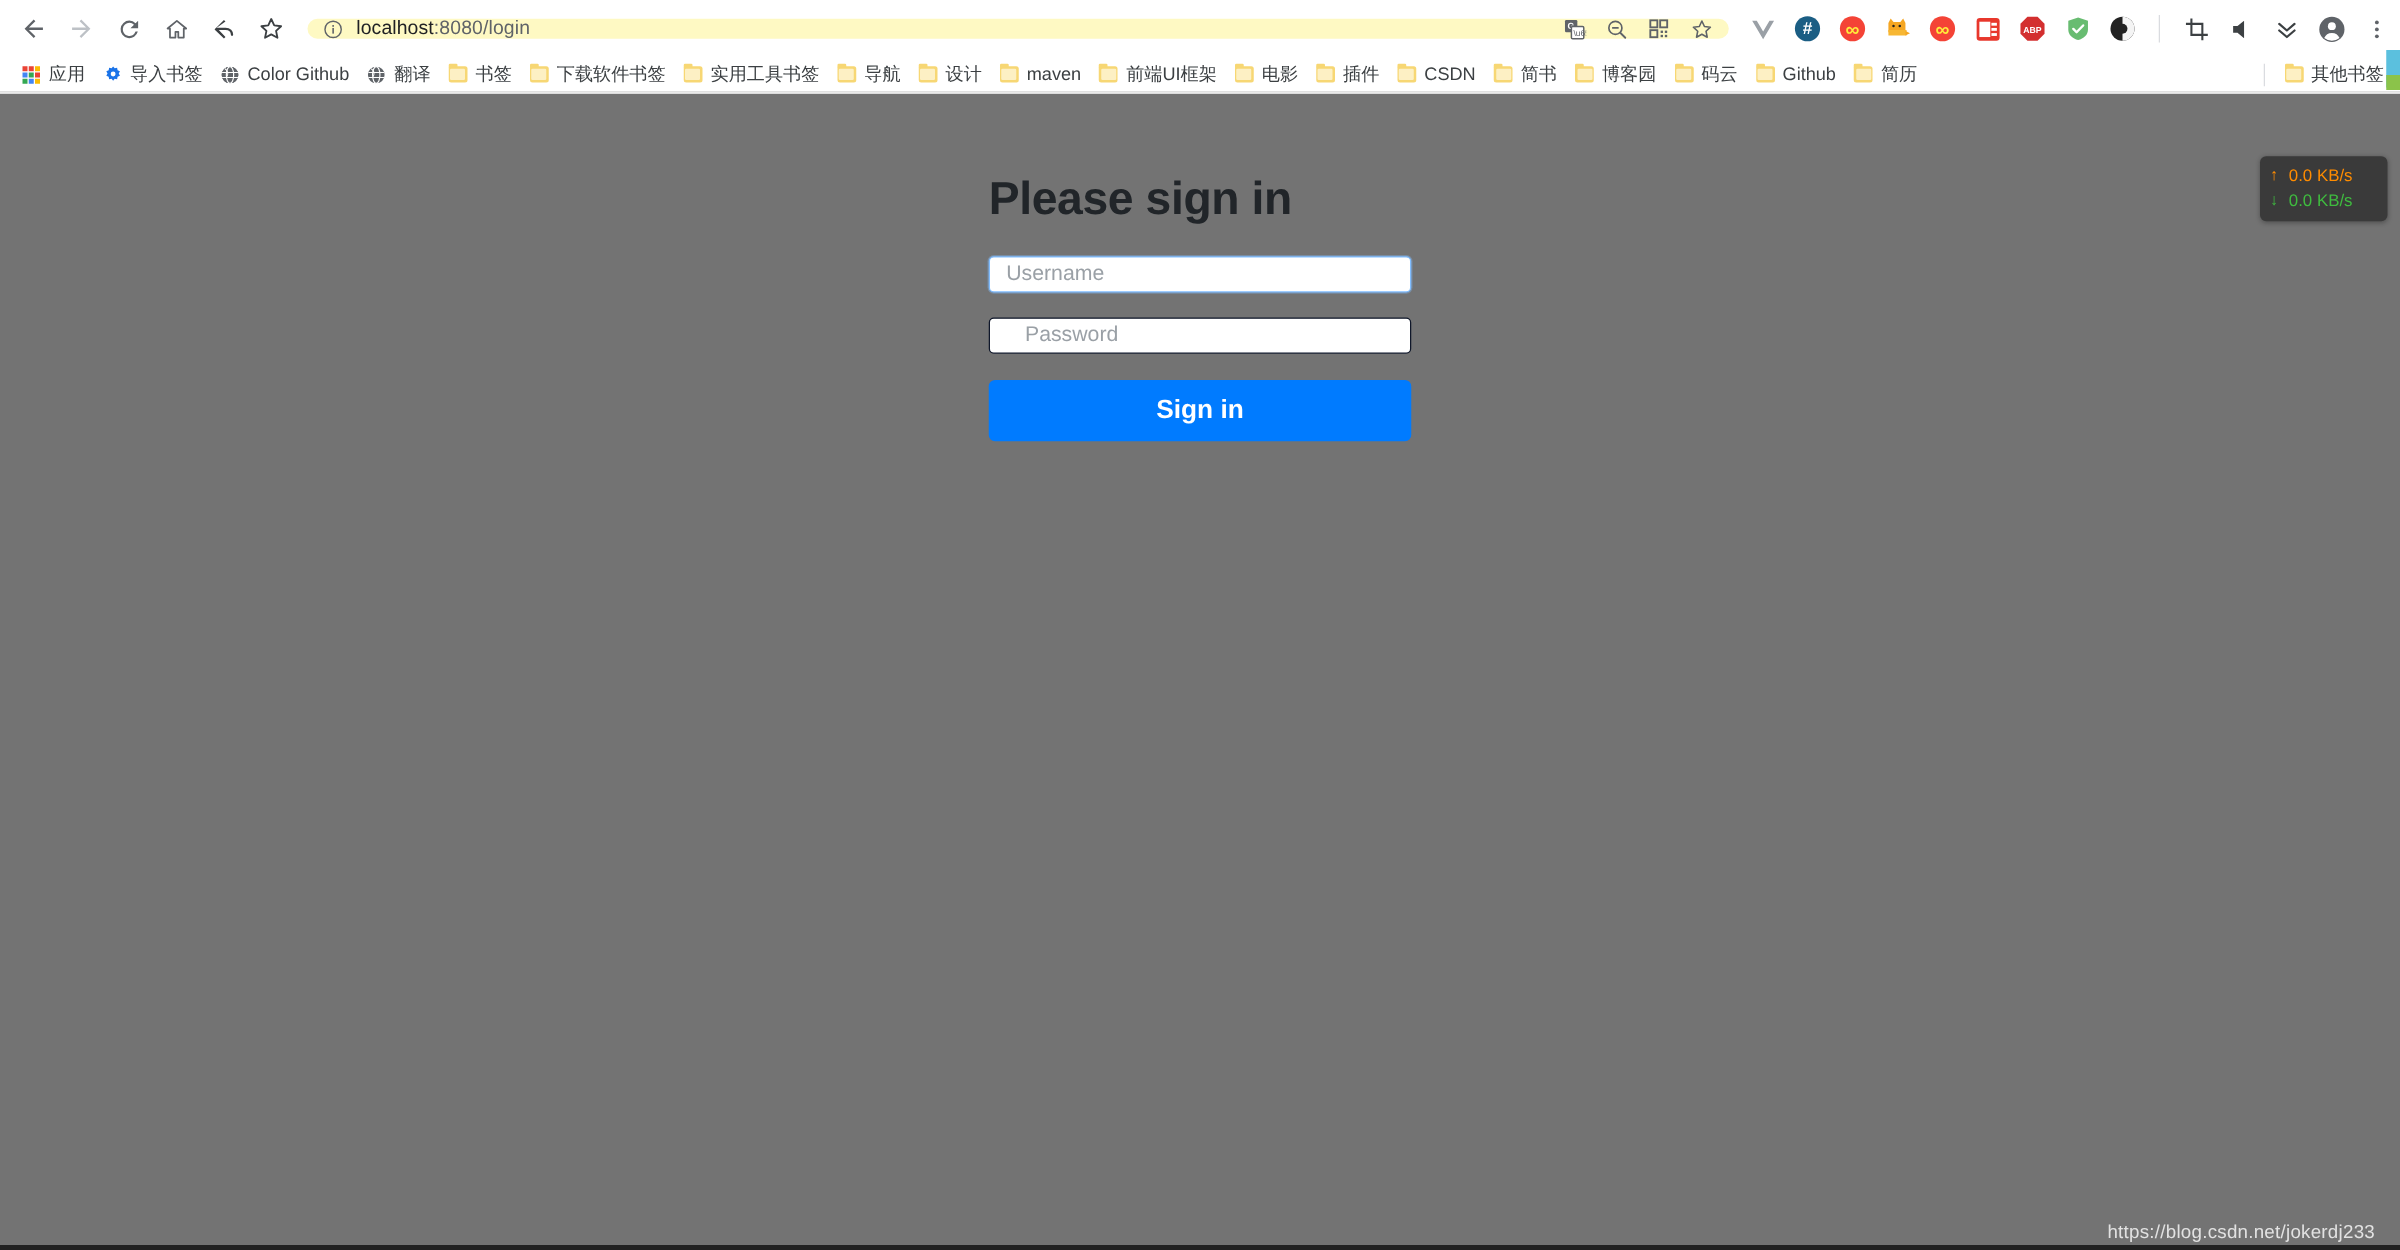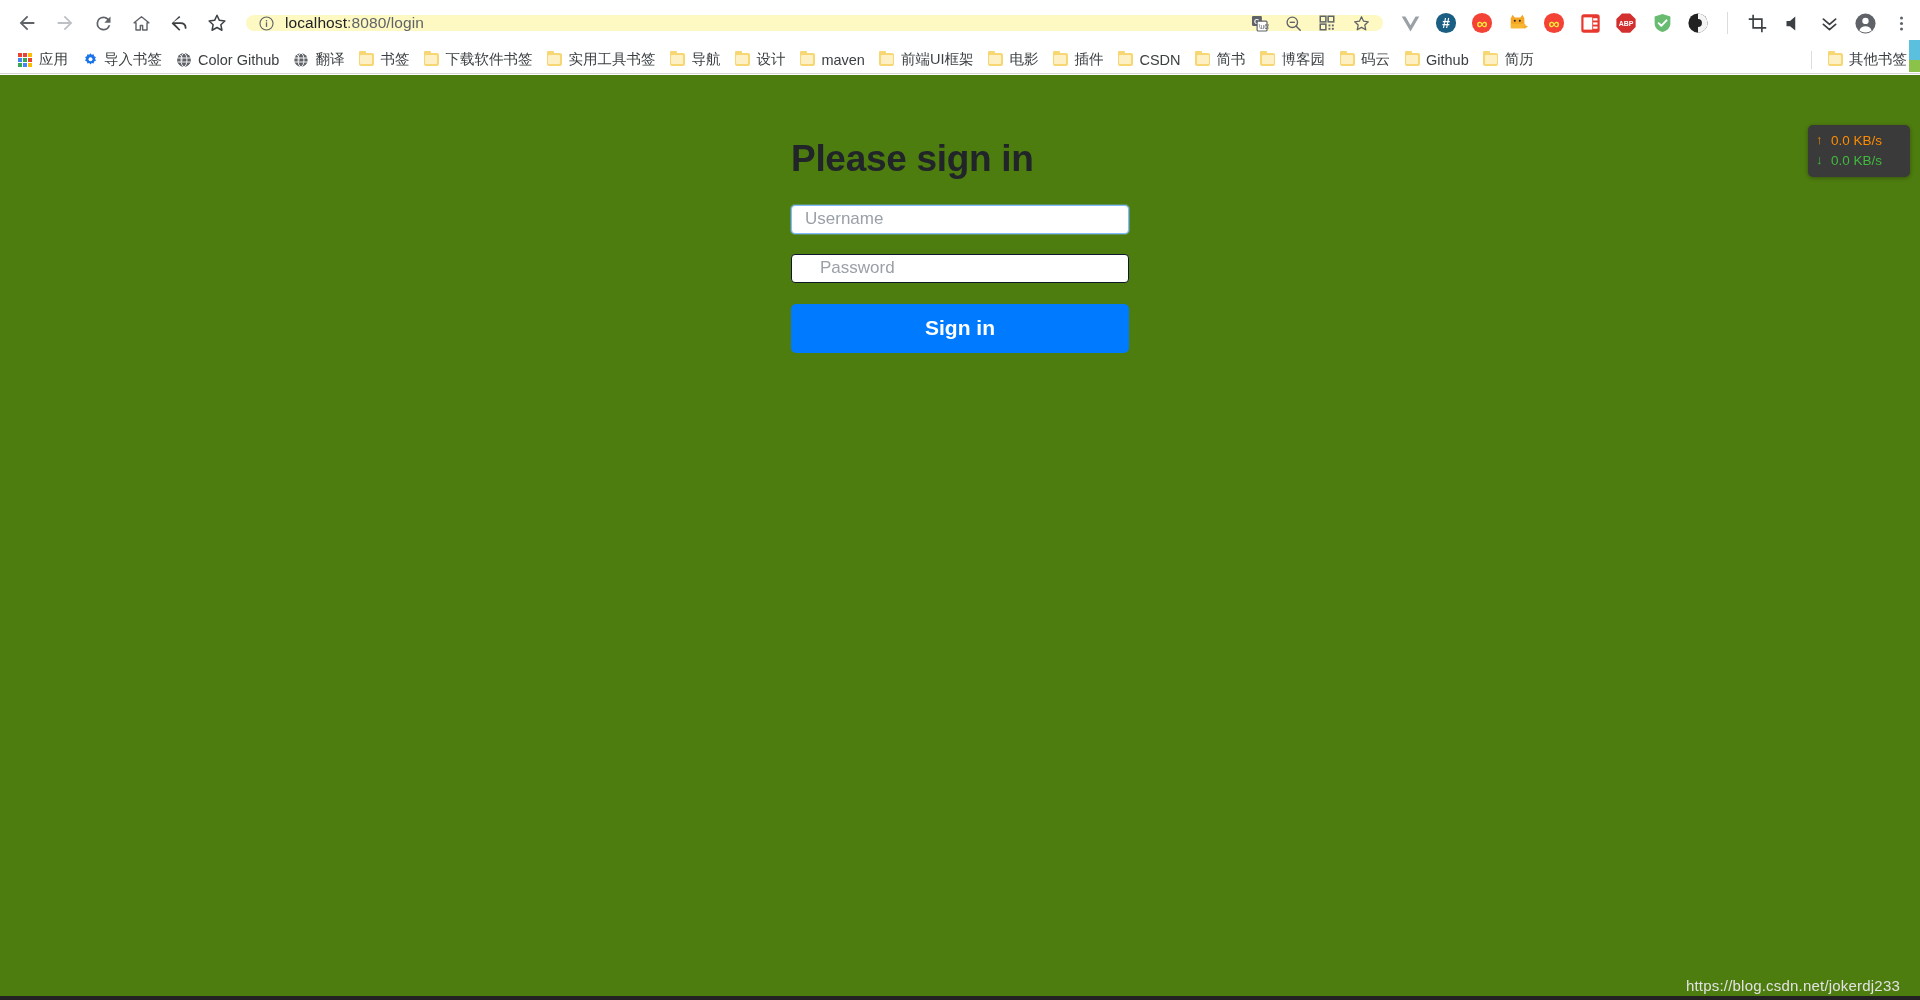--- a/index.html
+++ b/index.html
@@ -119,21 +119,21 @@
     width: 12px; height: 9px; background: #fdf0c4; border-radius: 1px;
   }
 
   
   .viewport {
     position: absolute;
     top: 75px;
     left: 0;
     width: 1920px;
     height: 925px;
-    background: #4d7c0f;
+    background: #737373;
     overflow: hidden;
   }
 
   .signin-form {
     position: absolute;
     left: 791px;
     top: 64px;
     width: 338px;
   }
 

